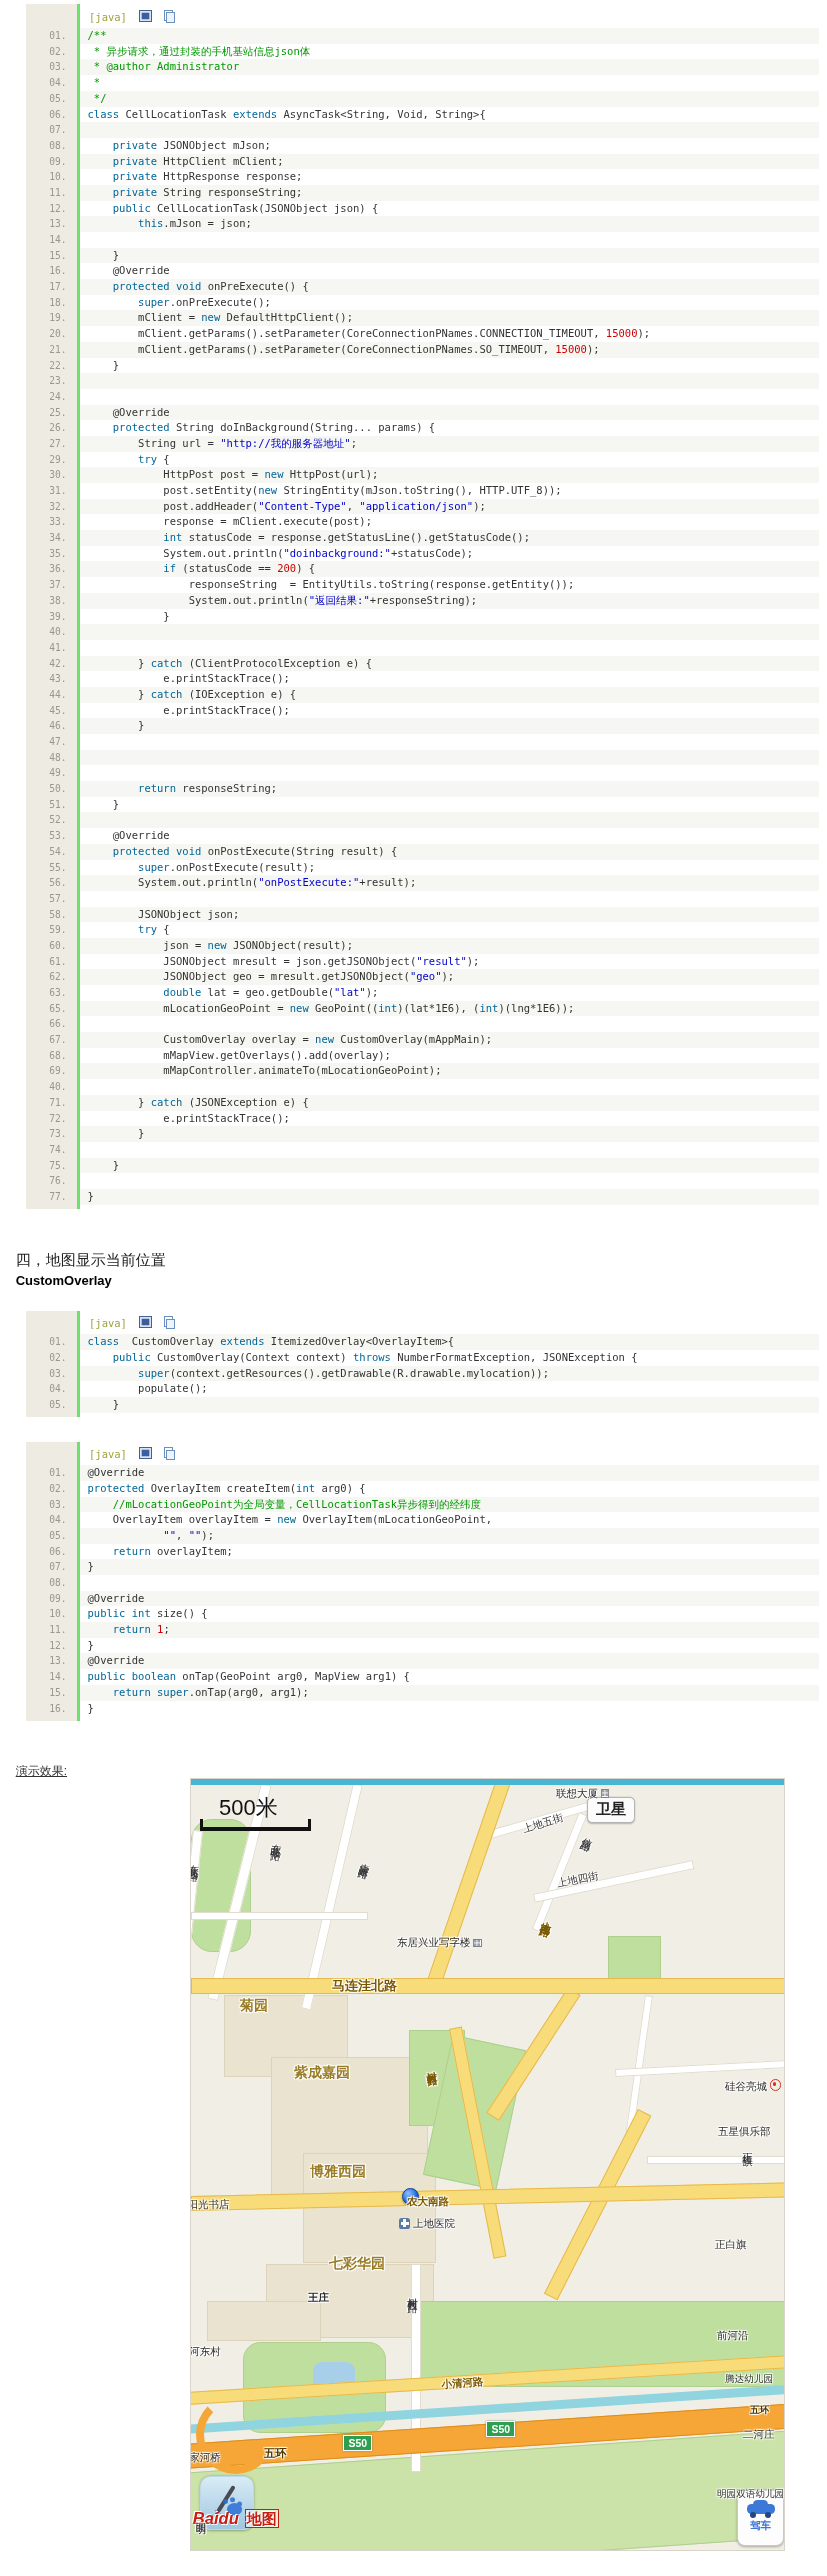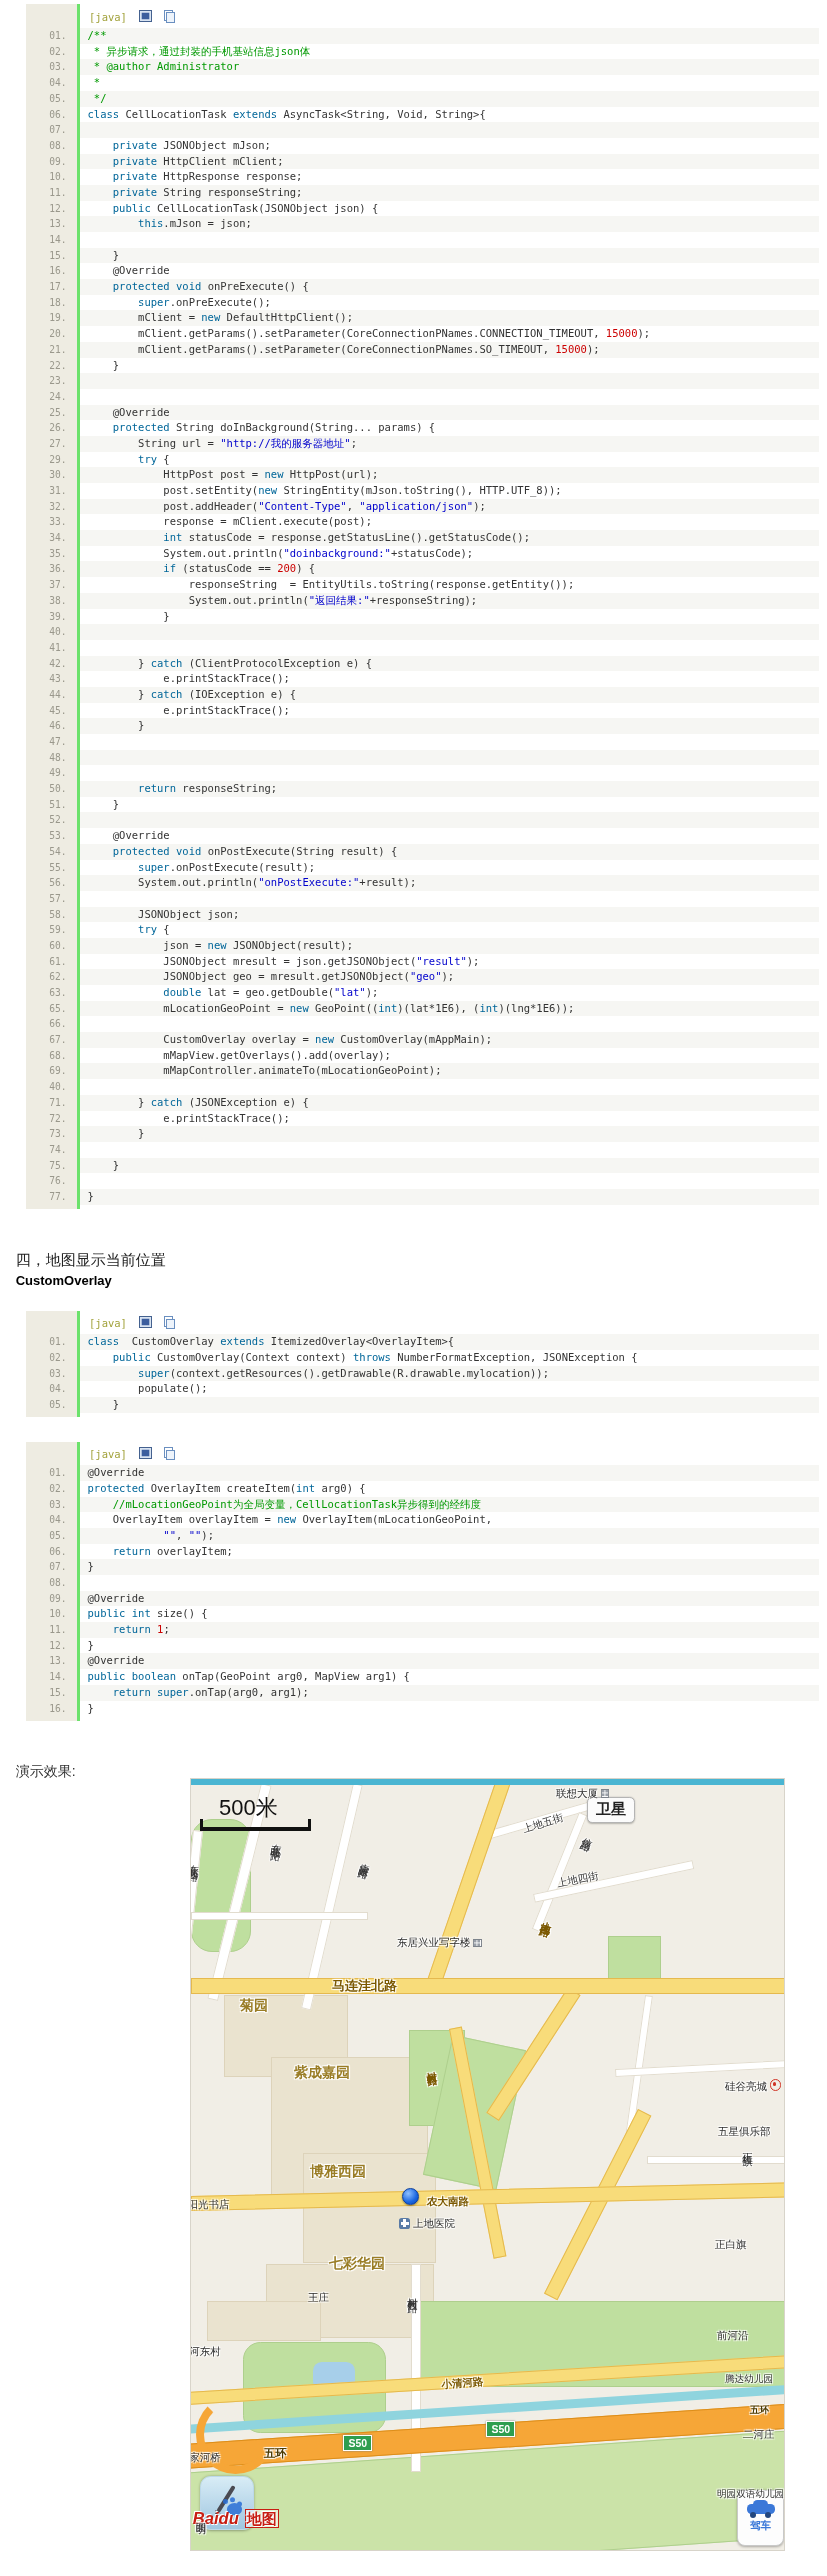--- a/index.html
+++ b/index.html
@@ -24,21 +24,21 @@
       font-size:10.5px;color:#333;}
   .row:nth-child(even) .lc{background:#F6F6F3;}
   .lc .k{color:#006699;}
   .lc .s{color:#0000CC;}
   .lc .c{color:#009900;}
   .lc .n{color:#CC0000;}
   .codefoot{height:4.4px;}
   
   .h1{margin:42px 0 0 15.7px;font-size:15px;font-weight:400;color:#222;}
   .h2{margin:2.6px 0 0 15.7px;font-size:13px;font-weight:700;color:#000;}
-  .demo{margin:42px 0 0 15.7px;font-size:14px;color:#333;height:14px;}
+  .demo{margin:42px 0 0 15.7px;font-size:12px;color:#333;height:14px;text-decoration:underline;}
   
   #map{position:relative;margin:1.7px 0 0 190px;width:595px;height:773px;background:#F1EEE6;
        overflow:hidden;border:0.9px solid #d8d4ca;box-sizing:border-box;}
   .abs{position:absolute;}
   .blk{position:absolute;background:#EAE3CF;border:0.9px solid #DDD3BA;}
   .grn{position:absolute;background:#BFDF9F;border:0.9px solid #AECF8D;}
   .rd{position:absolute;background:#FFFFFF;border:0.9px solid #E2DCCE;transform-origin:left top;}
   .yl{position:absolute;background:#F8DC7A;border:0.9px solid #E5B94E;transform-origin:left top;}
   .hw{position:absolute;background:#F6A637;border:0.9px solid #DC8E1B;transform-origin:left top;}
   .river{position:absolute;background:#8FD4DE;transform-origin:left top;}
@@ -580,24 +580,24 @@
       <span class="maplabel lab-road vert" style="left: 395px; top: 49px; transform: rotate(22deg);"><span>信息路</span></span>
       <span class="maplabel lab-road" style="left: 365px; top: 98px; transform: rotate(-11deg);"><span>上地四街</span></span>
       <span class="maplabel lab-yroad vert" style="left: 353px; top: 133px; transform: rotate(17deg);"><span>上地西路</span></span>
       <span class="maplabel lab-poi" style="left: 206px; top: 157px;"><span>东居兴业写字楼</span><i class="i-bld"></i></span>
       <span class="maplabel lab-yroad" style="left: 141px; top: 198px; font-size: 13px;"><span>马连洼北路</span></span>
       <span class="maplabel lab-district" style="left: 49px; top: 218px;"><span>菊园</span></span>
       <span class="maplabel lab-district" style="left: 103px; top: 285px;"><span>紫成嘉园</span></span>
       <span class="maplabel lab-yroad vert" style="left: 232px; top: 286px; transform: rotate(-10deg);"><span>树村路</span></span>
       <span class="maplabel lab-district" style="left: 119px; top: 384px;"><span>博雅西园</span></span>
       <span class="maplabel lab-poi" style="left: -3.5px; top: 419px;"><span>阳光书店</span></span>
-      <span class="maplabel lab-yroad" style="left: 216px; top: 416px; margin-left: 20px;"><span>农大南路</span></span>
+      <span class="maplabel lab-yroad" style="left: 216px; top: 416px;"><span>农大南路</span></span>
       <span class="maplabel lab-poi" style="left: 208px; top: 438px;"><i class="i-hosp"></i><span>上地医院</span></span>
       <span class="maplabel lab-district" style="left: 138px; top: 476px;"><span>七彩华园</span></span>
-      <span class="maplabel lab-poi" style="left: 117px; top: 512px;"><span>王庄</span></span>
+      <span class="maplabel lab-poi" style="left: 117px; top: 512px; font-weight: bold;"><span>王庄</span></span>
       <span class="maplabel lab-poi" style="left: 534px; top: 300px;"><span>硅谷亮城</span><i class="i-target"></i></span>
       <span class="maplabel lab-poi" style="left: 527px; top: 346px;"><span>五星俱乐部</span></span>
       <span class="maplabel lab-poi vert" style="left: 550px; top: 365px;"><span>正红旗</span></span>
       <span class="maplabel lab-poi" style="left: 524px; top: 459px;"><span>正白旗</span></span>
       <span class="maplabel lab-road vert" style="left: 215px; top: 510px;"><span>树村西路</span></span>
       <span class="maplabel lab-poi" style="left: -1.7px; top: 566px;"><span>河东村</span></span>
       <span class="maplabel lab-poi" style="left: 526px; top: 550px;"><span>前河沿</span></span>
       <span class="maplabel lab-poi" style="left: 534px; top: 594px; font-size: 9.6px;"><span>腾达幼儿园</span></span>
       <span class="maplabel lab-poi" style="left: 552px; top: 649px;"><span>二河庄</span></span>
       <span class="maplabel lab-poi" style="left: 526px; top: 709px; font-size: 9.6px;"><span>明园双语幼儿园</span></span>

